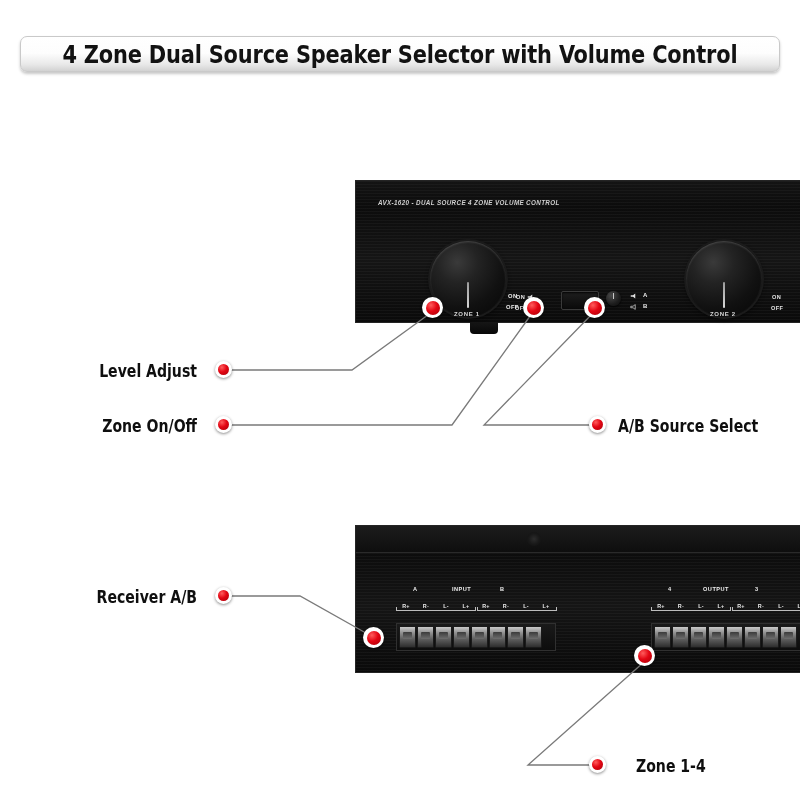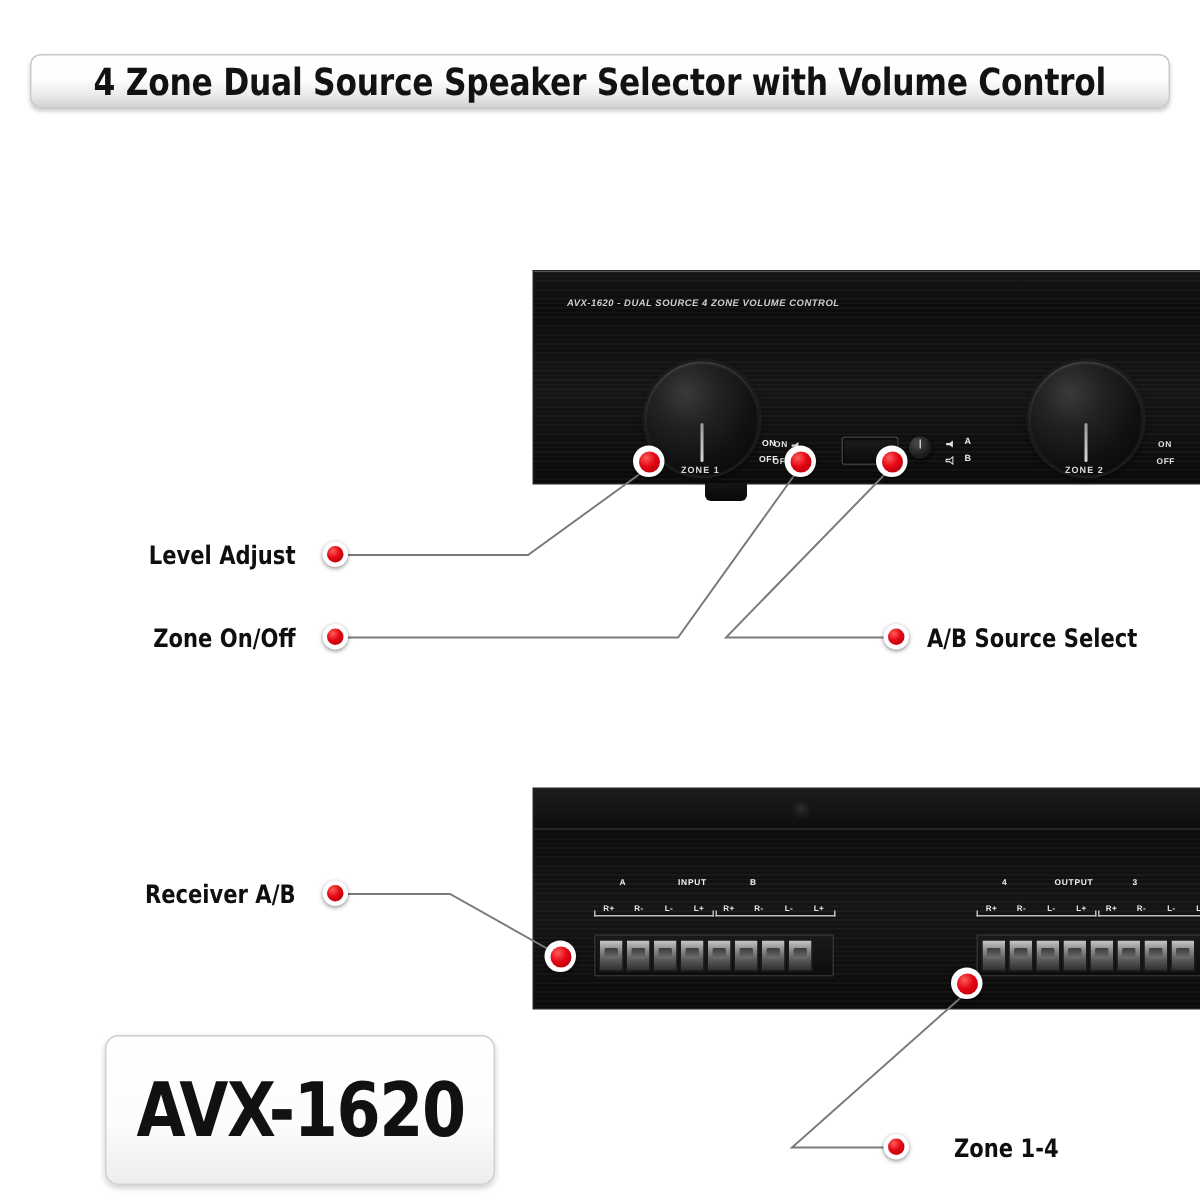--- a/index.html
+++ b/index.html
@@ -353,17 +353,14 @@
   <div class="marker small" style="left:589px; top:756px;">
       <i></i>
     </div>
 
   <div class="callout-label left-side" style="left:72px;  top:361px; width:125px;">Level Adjust</div>
   <div class="callout-label left-side" style="left:72px;  top:416px; width:125px;">Zone On/Off</div>
   <div class="callout-label right-side" style="left:618px; top:416px;">A/B Source Select</div>
   <div class="callout-label left-side" style="left:72px;  top:587px; width:125px;">Receiver A/B</div>
   <div class="callout-label right-side" style="left:636px; top:756px;">Zone 1-4</div>
 
-  <div id="model-badge">
-    <span>AVX-1620</span>
-  </div>
 
 </div>
 
 </body></html>

